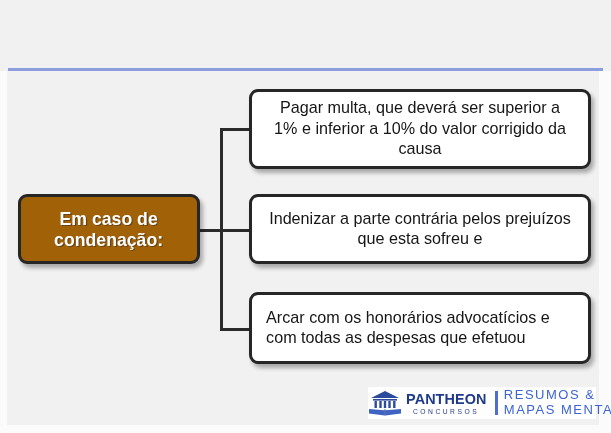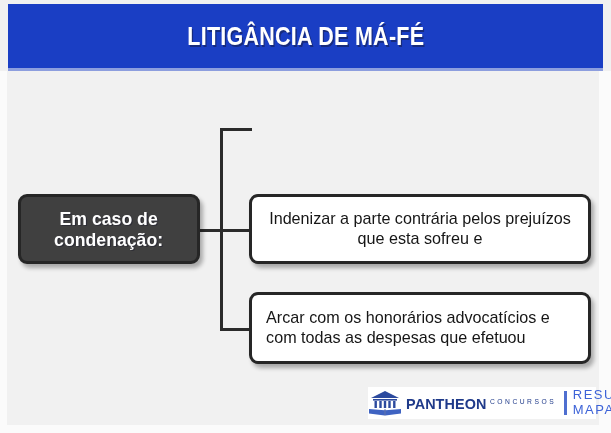--- a/index.html
+++ b/index.html
@@ -80,21 +80,21 @@
     border: 3px solid #262626;
     border-radius: 9px;
     box-shadow: 3px 4px 4px rgba(0,0,0,0.30);
     display: flex;
     align-items: center;
     justify-content: center;
   }
   .node-root {
     left: 18px; top: 194px;
     width: 182px; height: 70px;
-    background: #404040;
+    background: #a16207;
   }
   .node-root .node-text {
     color: #ffffff;
     font-weight: bold;
     font-size: 19px;
     line-height: 1.13;
     text-align: center;
     transform: scaleX(0.93);
     text-shadow: 1.4px 1.4px 0 rgba(20,20,40,0.40);
   }
@@ -124,23 +124,24 @@
     align-items: center;
     background: #ffffff;
   }
   .logo-mark {
     width: 34px; height: 26px;
     flex: 0 0 34px;
     margin-right: 4px;
   }
   .logo-name {
     display: flex;
-    flex-direction: row;
+    flex-direction: column;
     justify-content: center;
     line-height: 1;
+    align-items: center;
   }
   .logo-name-top {
     color: #1f3a8a;
     font-weight: bold;
     font-size: 15px;
     letter-spacing: 0.1px;
     transform: scaleX(0.96);
     transform-origin: left center;
   }
   .logo-name-sub {
@@ -173,36 +174,36 @@
 </style>
 </head>
 <body>
 
 <div id="page">
 
   <div class="edge-left"></div>
   <div class="edge-right"></div>
   <div class="edge-bottom"></div>
 
-  <div class="header">
-    <span class="header-title">LITIGÂNCIA DE MÁ-FÉ</span>
-  </div>
   <div class="header-underline"></div>
 
   <div class="conn conn-trunk"></div>
   <div class="conn conn-left"></div>
   <div class="conn conn-b1"></div>
   <div class="conn conn-b2"></div>
   <div class="conn conn-b3"></div>
 
   <div class="node node-root">
     <span class="node-text" style="white-space: pre-line;">Em caso de
 condenação:</span>
   </div>
 
+  <div class="node leaf leaf-1">
+    <span class="node-text">Pagar multa, que deverá ser superior a 1% e inferior a 10% do valor corrigido da causa</span>
+  </div>
   <div class="node leaf leaf-3">
     <span class="node-text">Arcar com os honorários advocatícios e com todas as despesas que efetuou</span>
   </div>
   <div class="node leaf leaf-2">
     <span class="node-text">Indenizar a parte contrária pelos prejuízos que esta sofreu e</span>
   </div>
 
   <div class="logo">
     <span class="logo-mark">
       <svg viewBox="0 0 34 26" width="34" height="26" aria-hidden="true">

